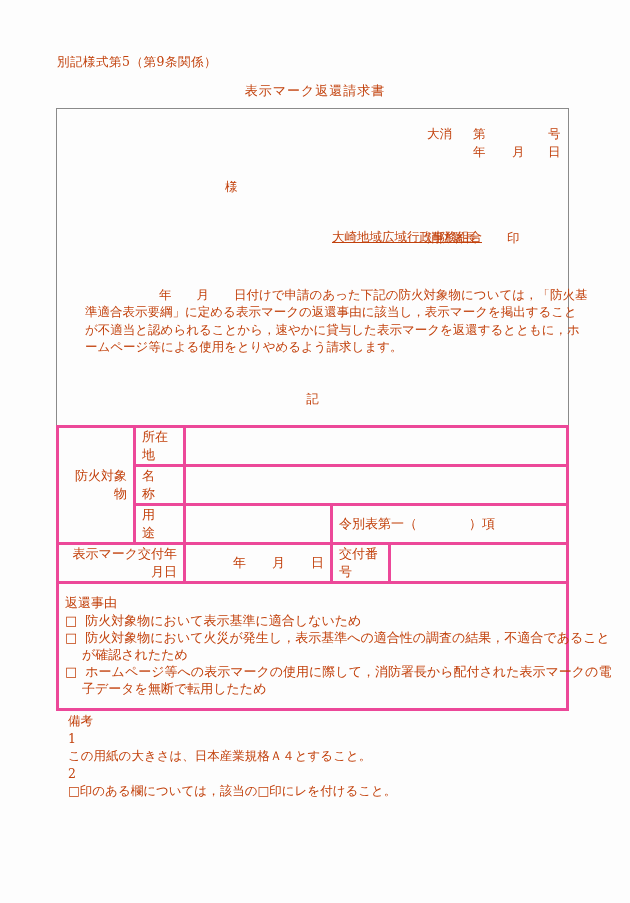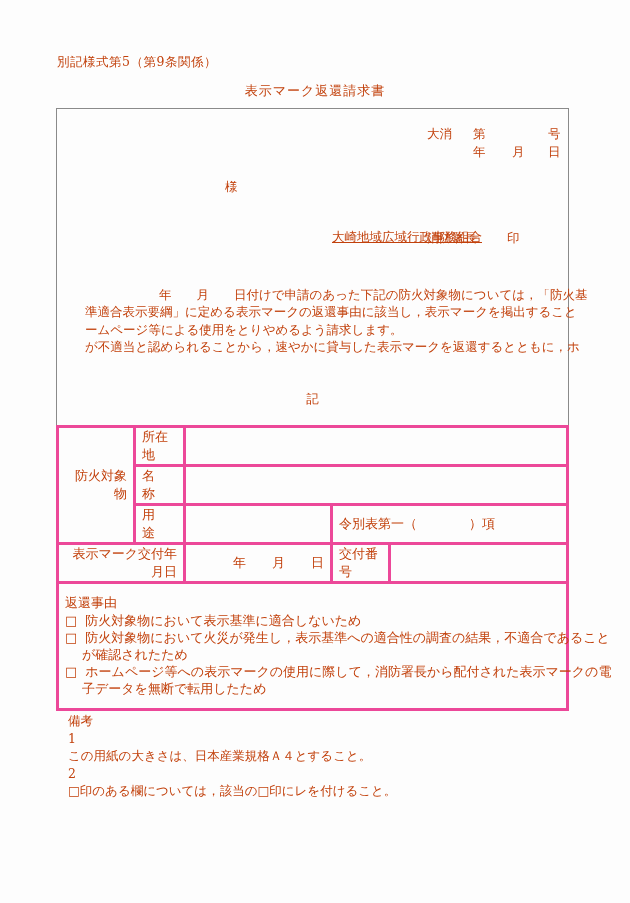--- a/index.html
+++ b/index.html
@@ -66,22 +66,22 @@
     <span class="abs date-d">日</span>
 
     <span class="abs recipient">様</span>
     <span class="abs sender-org">大崎地域広域行政事務組合</span>
     <span class="abs sender-title">消防署長</span>
     <span class="abs seal">印</span>
 
     <div class="body-text">
       <div class="ln first">年　　月　　日付けで申請のあった下記の防火対象物については，「防火基</div>
       <div class="ln">準適合表示要綱」に定める表示マークの返還事由に該当し，表示マークを掲出すること</div>
+      <div class="ln">が不適当と認められることから，速やかに貸与した表示マークを返還するとともに，ホ</div>
       <div class="ln">ームページ等による使用をとりやめるよう請求します。</div>
-      <div class="ln">が不適当と認められることから，速やかに貸与した表示マークを返還するとともに，ホ</div>
     </div>
 
     <div class="ki">記</div>
 
     <table class="grid">
       <colgroup>
         <col style="width:77px">
           <col style="width:50px">
           <col style="width:147px">
           <col style="width:58px">

